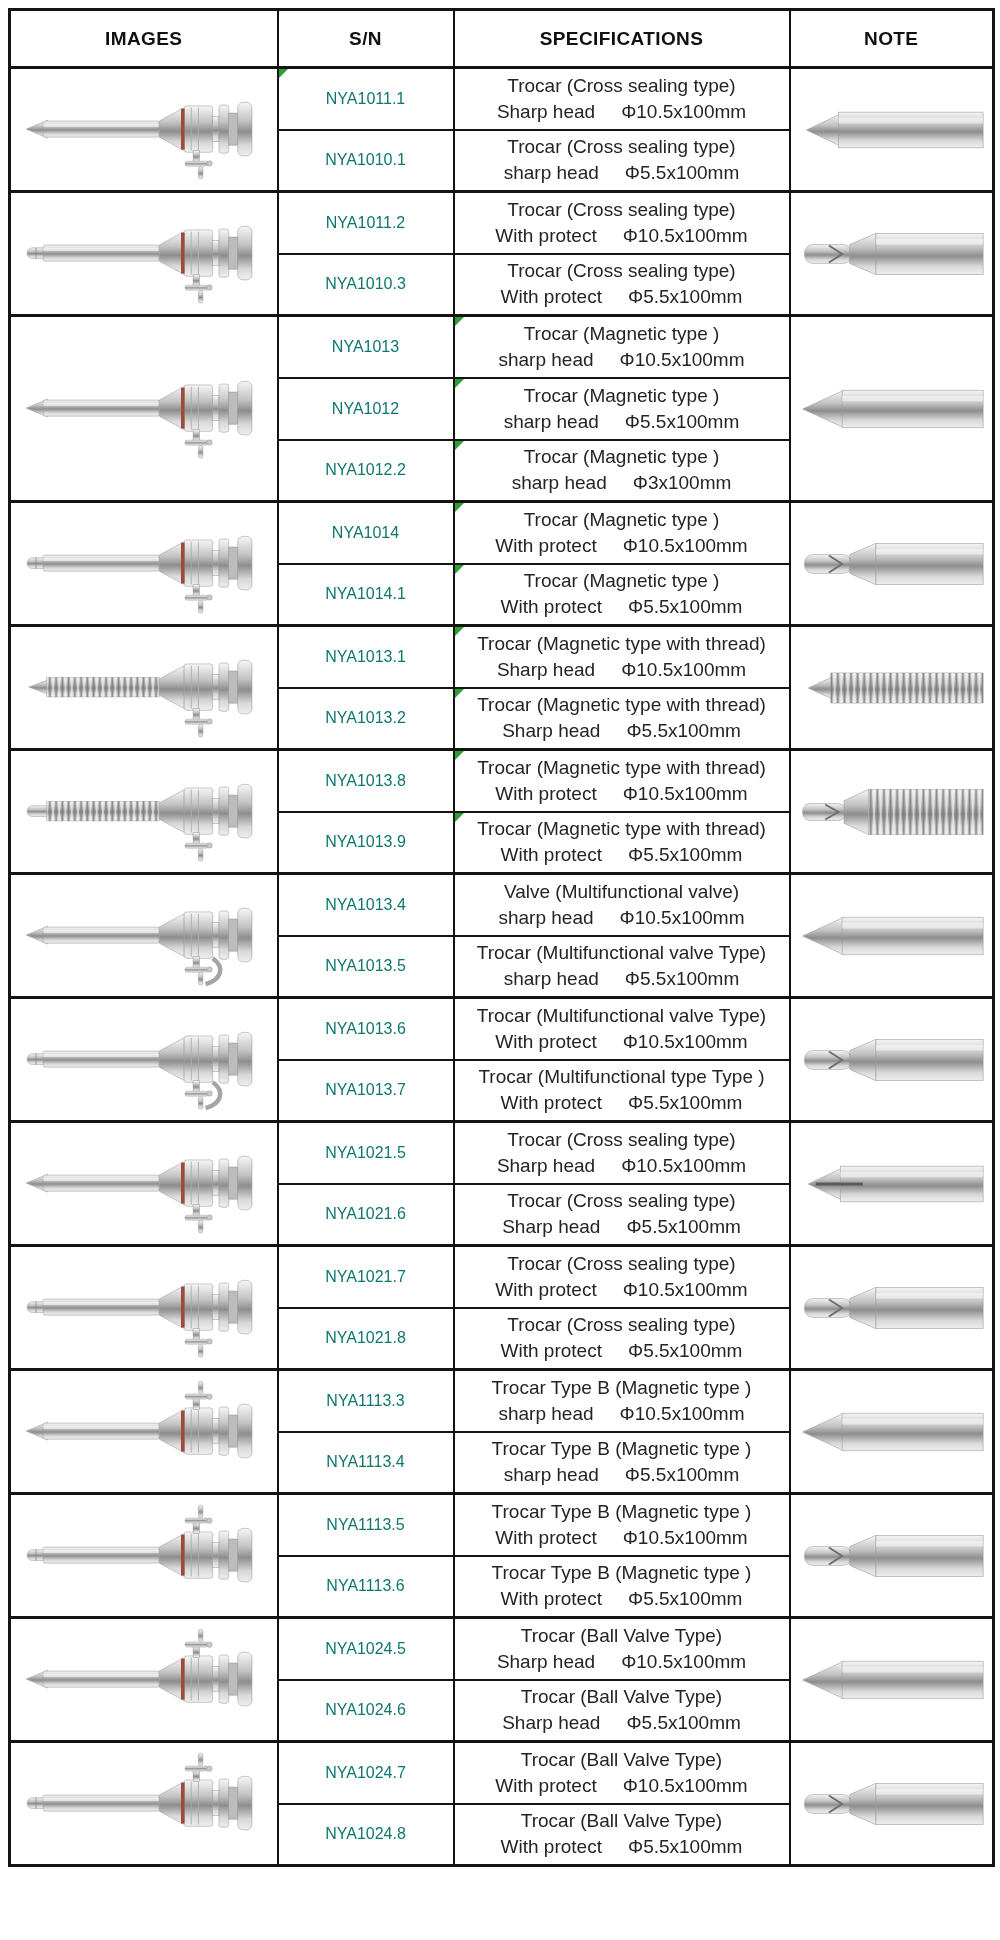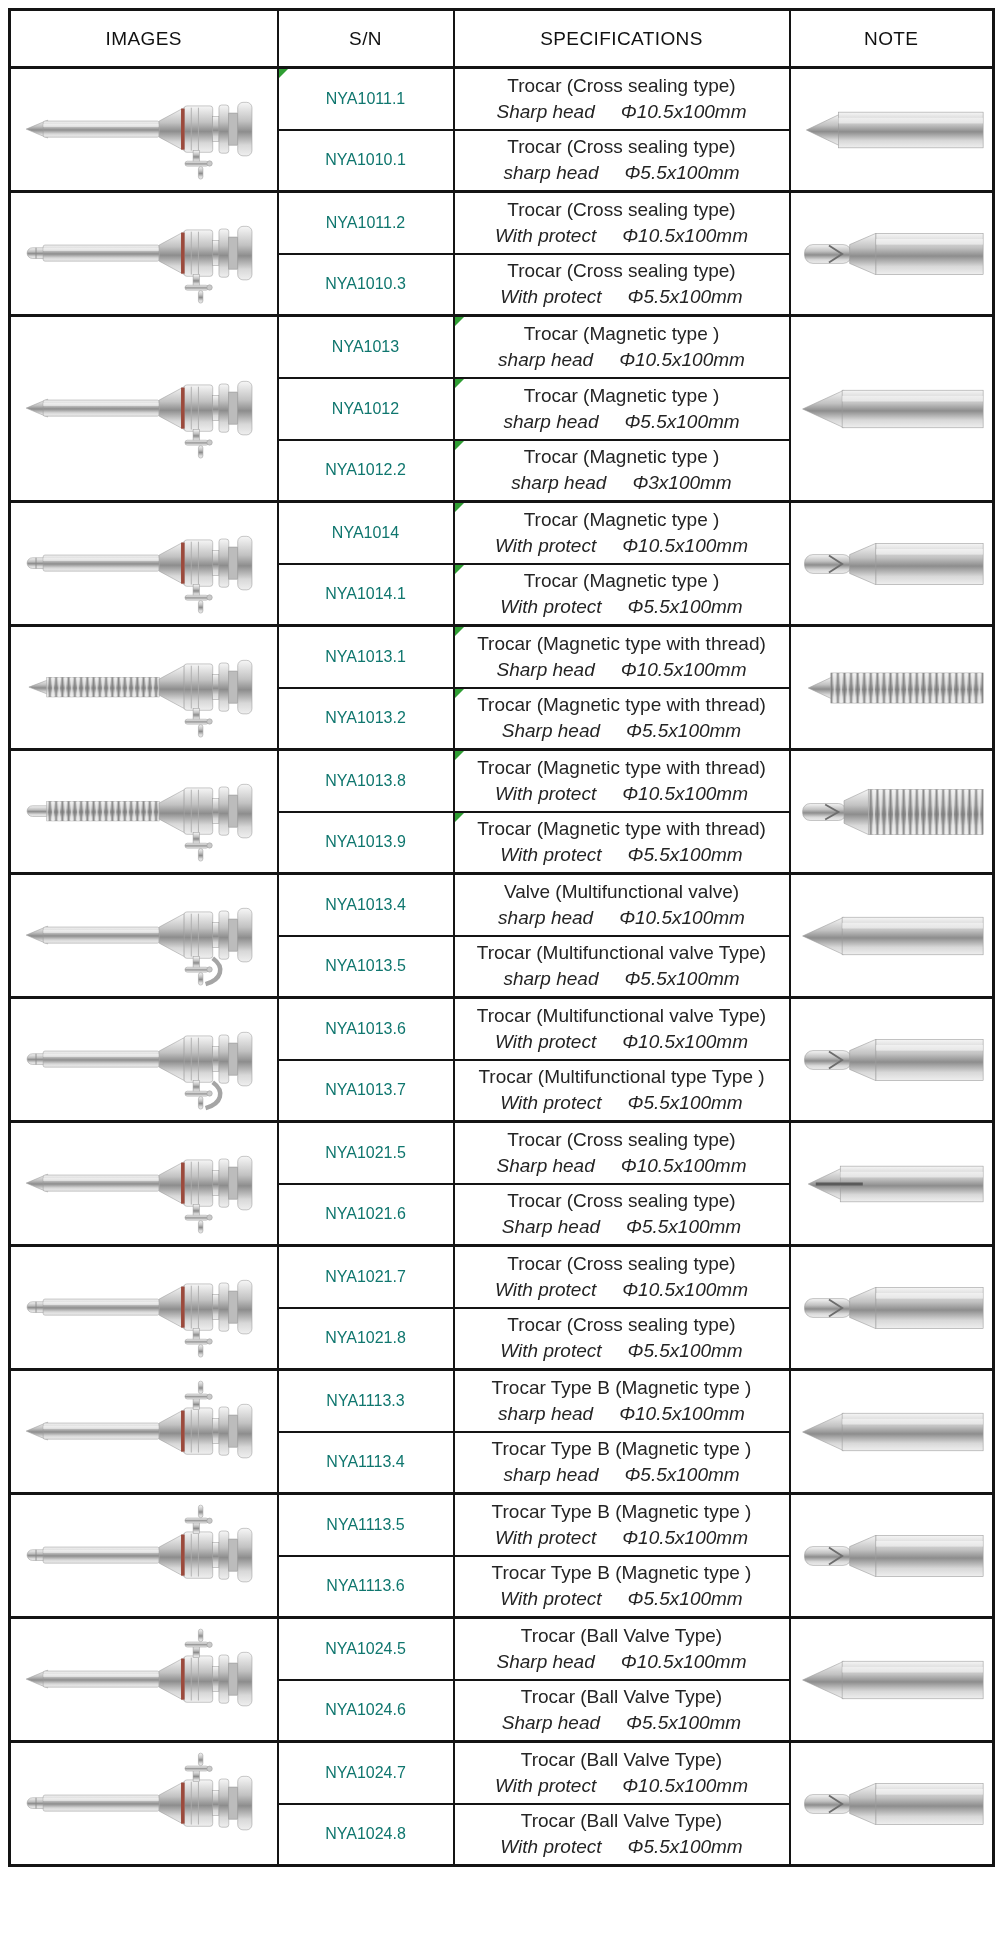--- a/index.html
+++ b/index.html
@@ -20,31 +20,31 @@
     border: 2px solid #141414;
     padding: 0;
     text-align: center;
     vertical-align: middle;
     position: relative;
     background: #ffffff;
   }
   thead th {
     height: 58px;
     font-size: 19px;
-    font-weight: normal;
+    font-weight: bold;
     letter-spacing: .4px;
     border-bottom: 3px solid #141414;
     color: #111;
   }
   tr.gstart > td { border-top: 3px solid #141414; }
   tr.ginner > td { border-top: 1px solid #141414; }
   td.sncell { height: 62px; font-size: 16px; color: #0f766e; }
   td.speccell { font-size: 19px; color: #242424; }
   .spec-title { line-height: 26px; margin-top: 3px; }
-  .spec-line2 { line-height: 26px; display: flex; justify-content: center; gap: 26px; margin-bottom: 3px; font-style: italic; }
+  .spec-line2 { line-height: 26px; display: flex; justify-content: center; gap: 26px; margin-bottom: 3px; }
   .gmark::before {
     content: "";
     position: absolute; top: 0; left: 0;
     width: 0; height: 0;
     border-top: 9px solid #2f9e33;
     border-right: 9px solid transparent;
   }
   td.imgcell svg.instr { width: 254px; height: 116px; display: block; margin: 0 auto; }
   td.notecell svg.tip  { width: 198px; height: 94px;  display: block; margin: 2px auto; }
   .defs-holder { position: absolute; width: 0; height: 0; overflow: hidden; }

